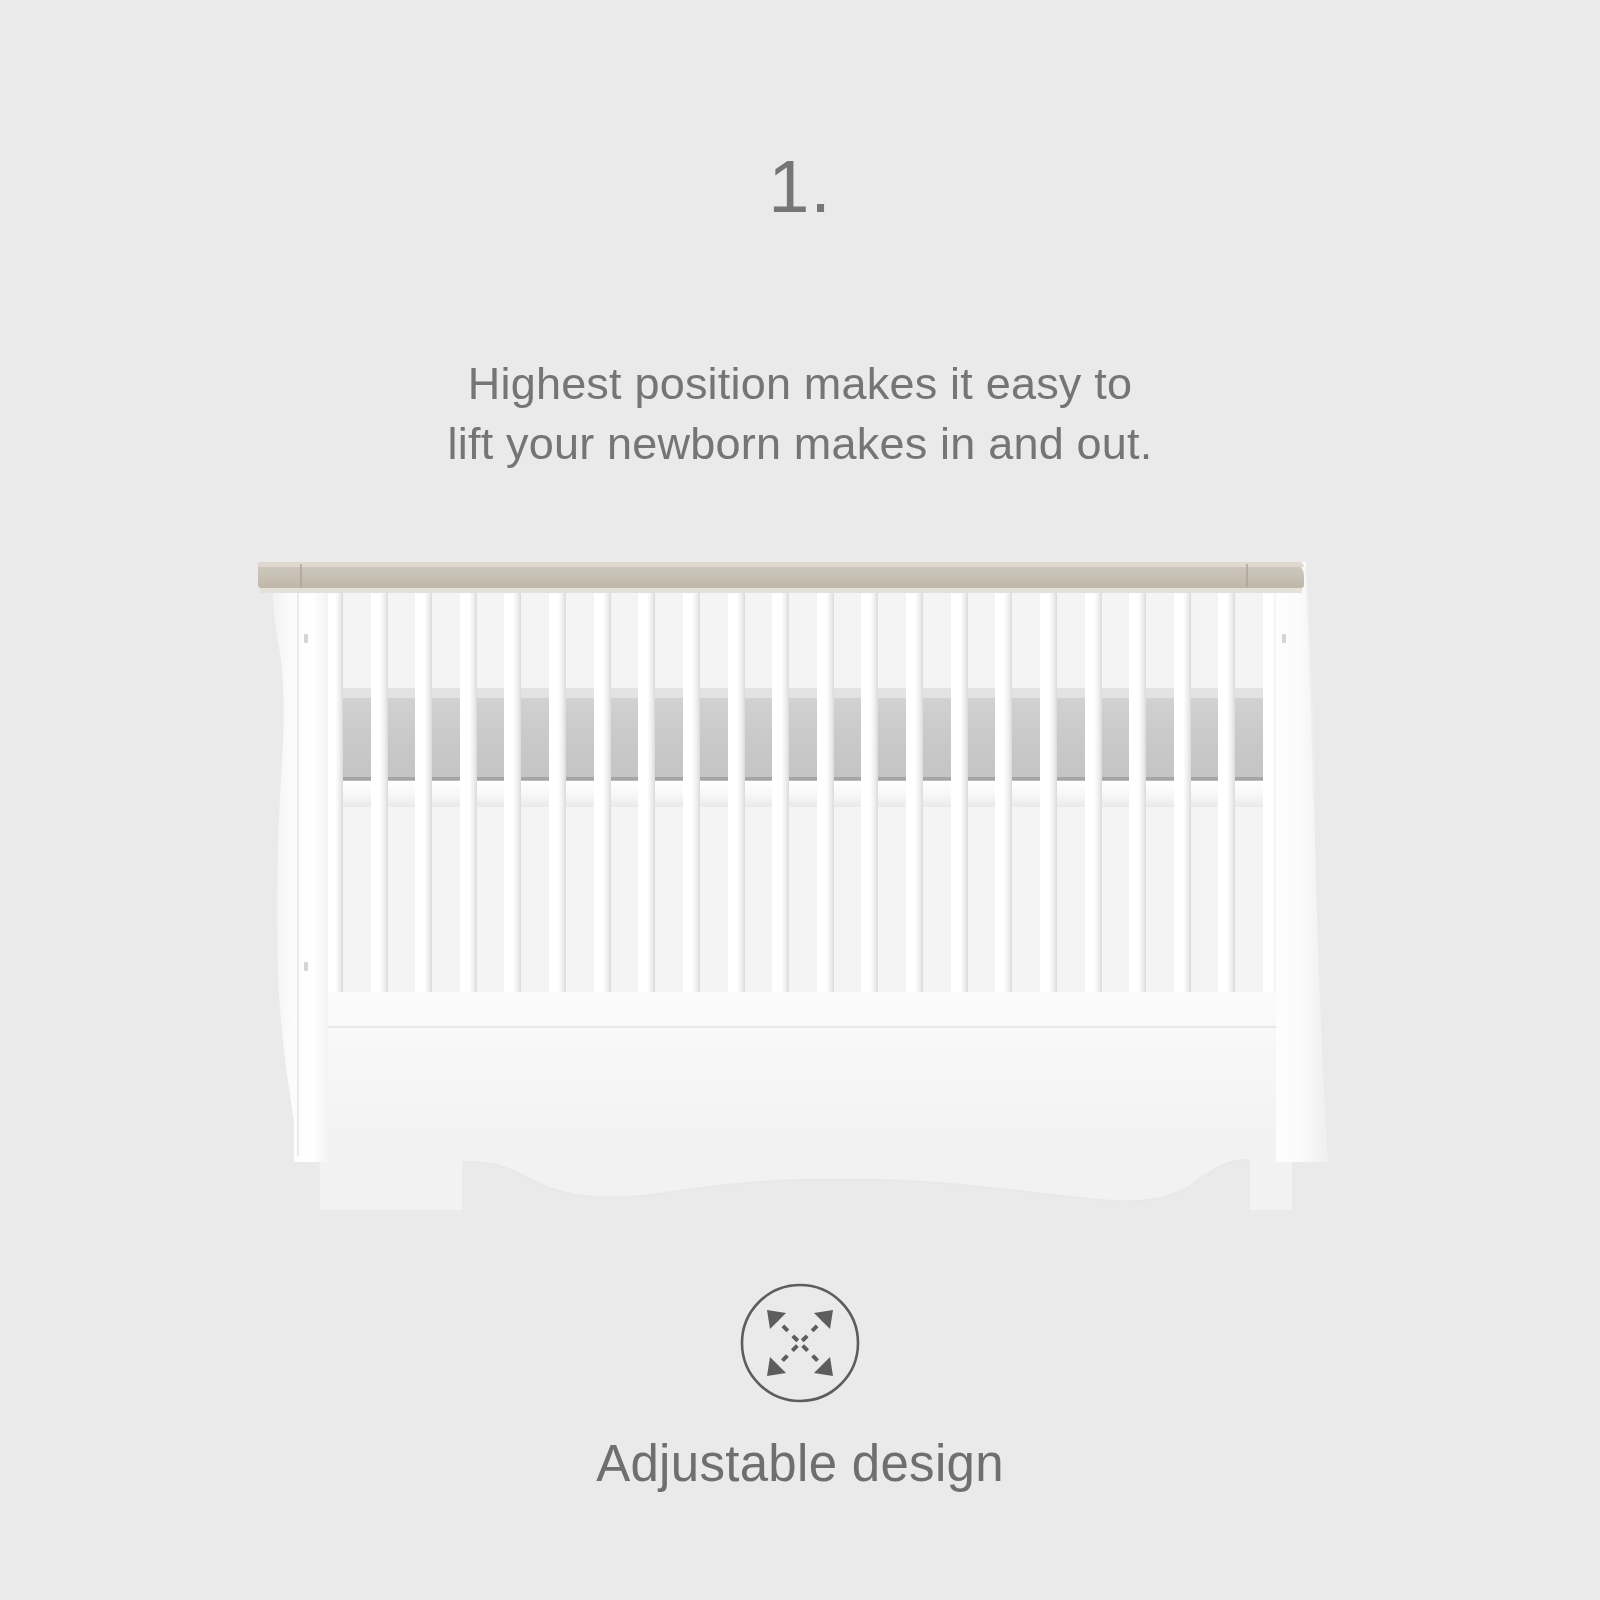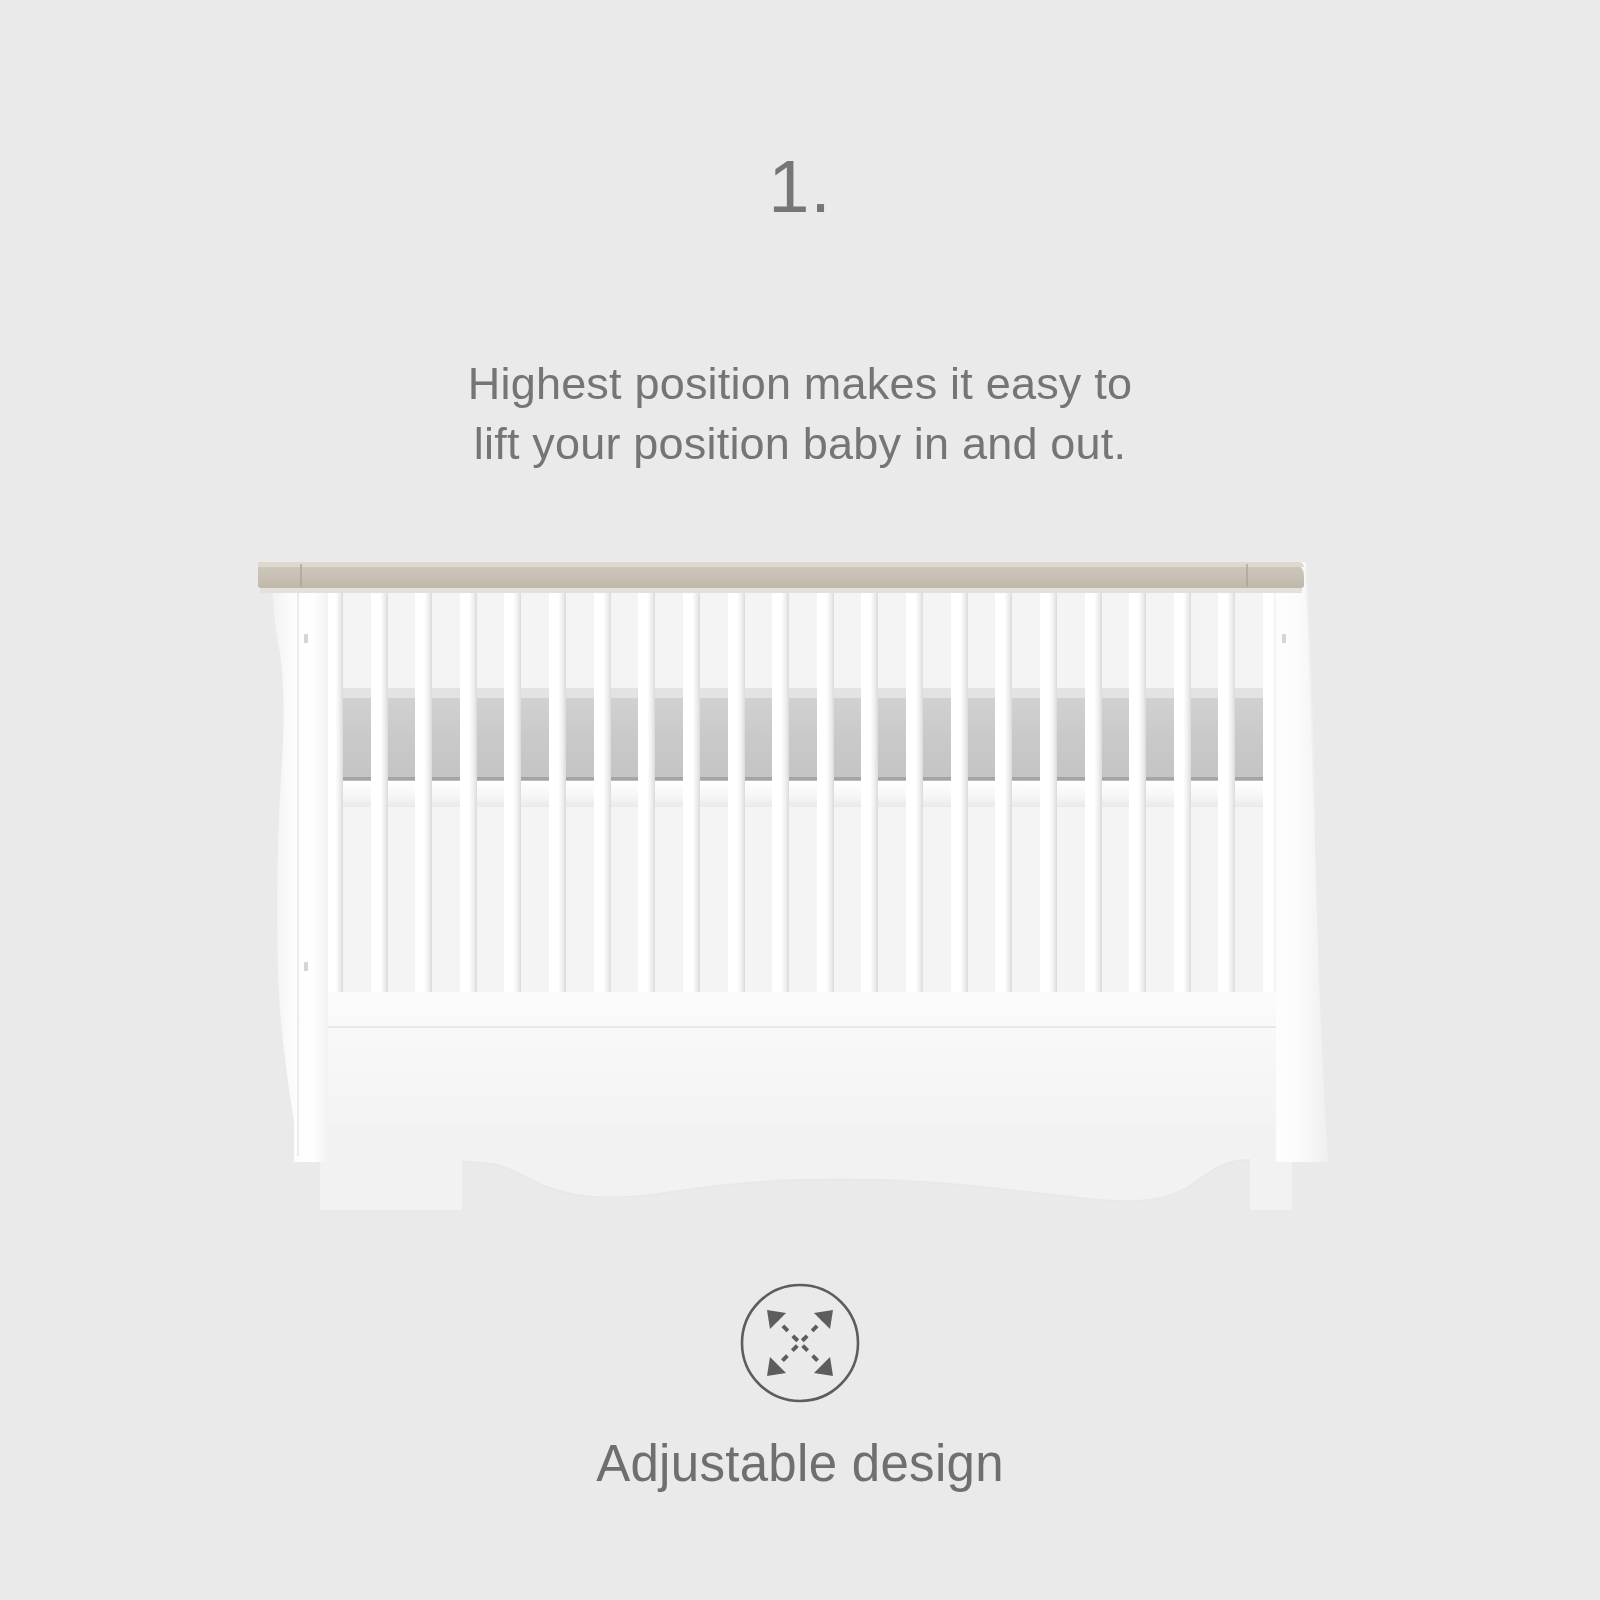--- a/index.html
+++ b/index.html
@@ -236,21 +236,21 @@
 </style>
 </head>
 <body>
 
 <div class="page">
 
   <div class="step-number">1.</div>
 
   <div class="caption">
     <span class="line">Highest position makes it easy to</span>
-    <span class="line">lift your position baby in and out.</span>
+    <span class="line">lift your newborn makes in and out.</span>
   </div>
 
   <div class="crib">
 
     <div class="crib-interior"></div>
 
     <div class="mattress"></div>
     <div class="mattress-top"></div>
     <div class="mattress-shadow"></div>
 

